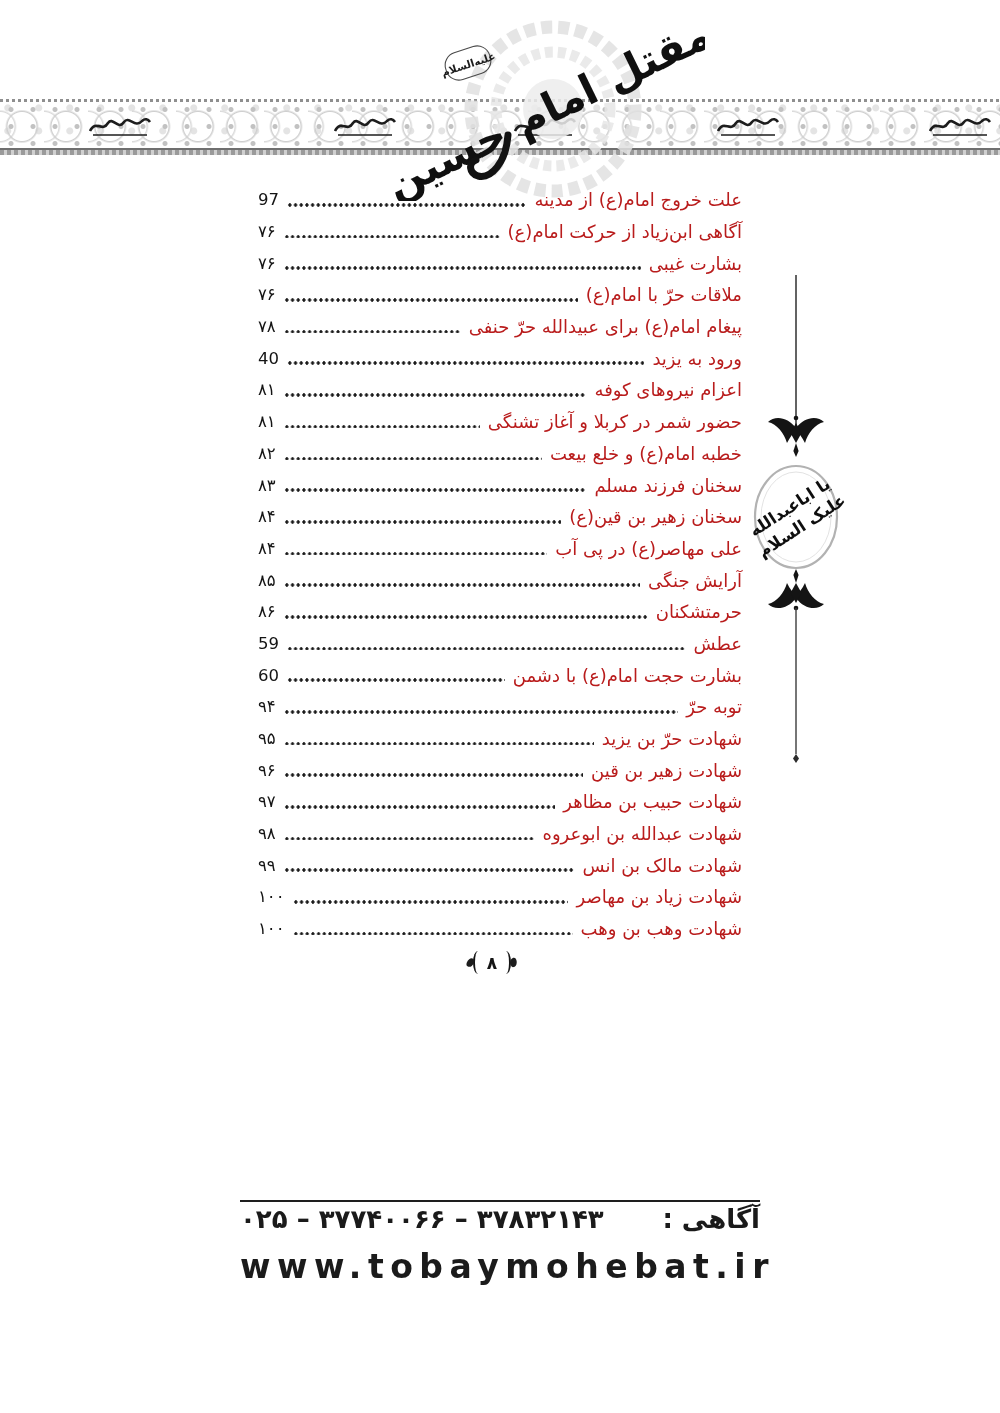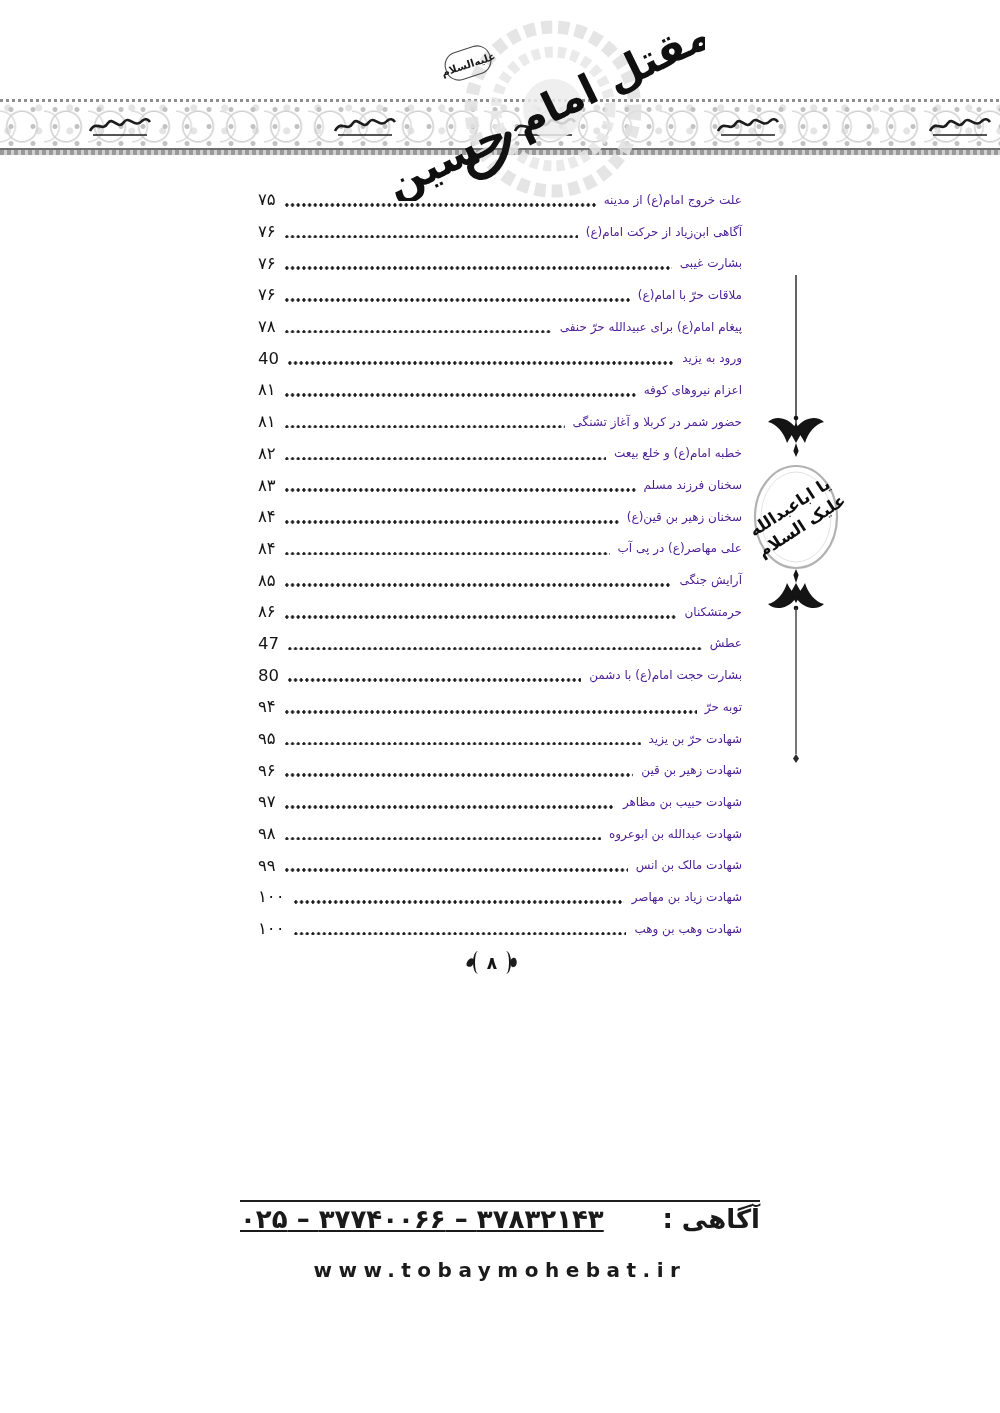--- a/index.html
+++ b/index.html
@@ -23,21 +23,21 @@
 
   
   .callig{position:absolute;left:385px;top:15px;width:320px;height:186px;z-index:3;}
 
   
   .sidedec{position:absolute;left:742px;top:248px;width:110px;height:520px;z-index:2;}
 
   
   .toc{position:absolute;left:258px;right:258px;top:184px;direction:rtl;z-index:2;}
   .toc-row{display:flex;align-items:center;height:31.7px;}
-  .toc-title{font-size:12px;color:#4c1d95;white-space:nowrap;letter-spacing:0;}
+  .toc-title{font-size:18px;color:#b91c1c;white-space:nowrap;letter-spacing:0;}
   .toc-lead{flex:1;height:3.6px;margin:0 8px;position:relative;top:5px;
     background-image:radial-gradient(circle,#191919 1.35px,rgba(0,0,0,0) 1.75px);
     background-size:5.7px 3.6px;background-repeat:repeat-x;background-position:left center;}
   .toc-page{font-size:16.5px;color:#141414;white-space:nowrap;}
 
   
   .pagenum-row{position:absolute;left:0;top:951px;width:984px;display:flex;
     justify-content:center;align-items:center;gap:2px;z-index:2;}
   .pagenum{font-size:17px;font-weight:bold;color:#141414;margin:0 2px;}
   .orn-paren{position:relative;display:inline-block;width:10px;height:23px;}
@@ -48,23 +48,23 @@
     border-radius:65% 35% 65% 35%;}
   .orn-open .leaf{left:-5.5px;transform:rotate(18deg);}
   .orn-close .leaf{right:-5.5px;transform:rotate(-18deg);}
 
   
   .footer{position:absolute;left:240px;top:1200px;width:520px;z-index:2;}
   .footer-divider{border-top:2px solid #1e1e1e;height:0;margin-bottom:2px;}
   .phone-line{display:flex;direction:rtl;justify-content:space-between;align-items:baseline;
     font-size:26px;font-weight:bold;color:#1a1a1a;height:38px;}
   .phone-label{letter-spacing:1px;}
-  .phone-nums{letter-spacing:1.5px;text-decoration:underline;}
-  .site-line{text-align:center;font-size:20px;font-weight:bold;color:#1b1b1b;
-    letter-spacing:6.5px;margin-top:16px;}
+  .phone-nums{letter-spacing:1.5px;}
+  .site-line{text-align:center;font-size:33px;font-weight:bold;color:#1b1b1b;
+    letter-spacing:6.5px;margin-top:5px;}
 </style>
 </head>
 <body>
 
 <div class="page">
 
   <div class="band">
     <svg class="cartouche" style="left:12%" viewBox="0 0 64 24">
       <path d="M2 16 C8 4 14 18 20 8 C25 1 30 16 36 7 C41 0 47 14 54 6 C57 3 60 4 62 7" stroke="#1d1d1d" stroke-width="2.6" fill="none"></path>
       <line x1="5" y1="20" x2="59" y2="20" stroke="#1d1d1d" stroke-width="1.6"></line>
@@ -127,21 +127,21 @@
     </g>
     <line x1="54" y1="360" x2="54" y2="506" stroke="#3c3c3c" stroke-width="1.4"></line>
     <path d="M54,506 l3,4.5 -3,4.5 -3,-4.5 z" fill="#2c2c2c"></path>
   </svg>
 
   <div class="toc">
 
       <div class="toc-row">
         <span class="toc-title">علت خروج امام(ع) از مدینه</span>
         <span class="toc-lead"></span>
-        <span class="toc-page">۷۵</span>
+        <span class="toc-page">97</span>
       </div>
 
       <div class="toc-row">
         <span class="toc-title">آگاهی ابن‌زیاد از حرکت امام(ع)</span>
         <span class="toc-lead"></span>
         <span class="toc-page">۷۶</span>
       </div>
 
       <div class="toc-row">
         <span class="toc-title">بشارت غیبی</span>
@@ -211,27 +211,27 @@
 
       <div class="toc-row">
         <span class="toc-title">حرمتشکنان</span>
         <span class="toc-lead"></span>
         <span class="toc-page">۸۶</span>
       </div>
 
       <div class="toc-row">
         <span class="toc-title">عطش</span>
         <span class="toc-lead"></span>
-        <span class="toc-page">47</span>
+        <span class="toc-page">59</span>
       </div>
 
       <div class="toc-row">
         <span class="toc-title">بشارت حجت امام(ع) با دشمن</span>
         <span class="toc-lead"></span>
-        <span class="toc-page">80</span>
+        <span class="toc-page">60</span>
       </div>
 
       <div class="toc-row">
         <span class="toc-title">توبه حرّ</span>
         <span class="toc-lead"></span>
         <span class="toc-page">۹۴</span>
       </div>
 
       <div class="toc-row">
         <span class="toc-title">شهادت حرّ بن یزید</span>

